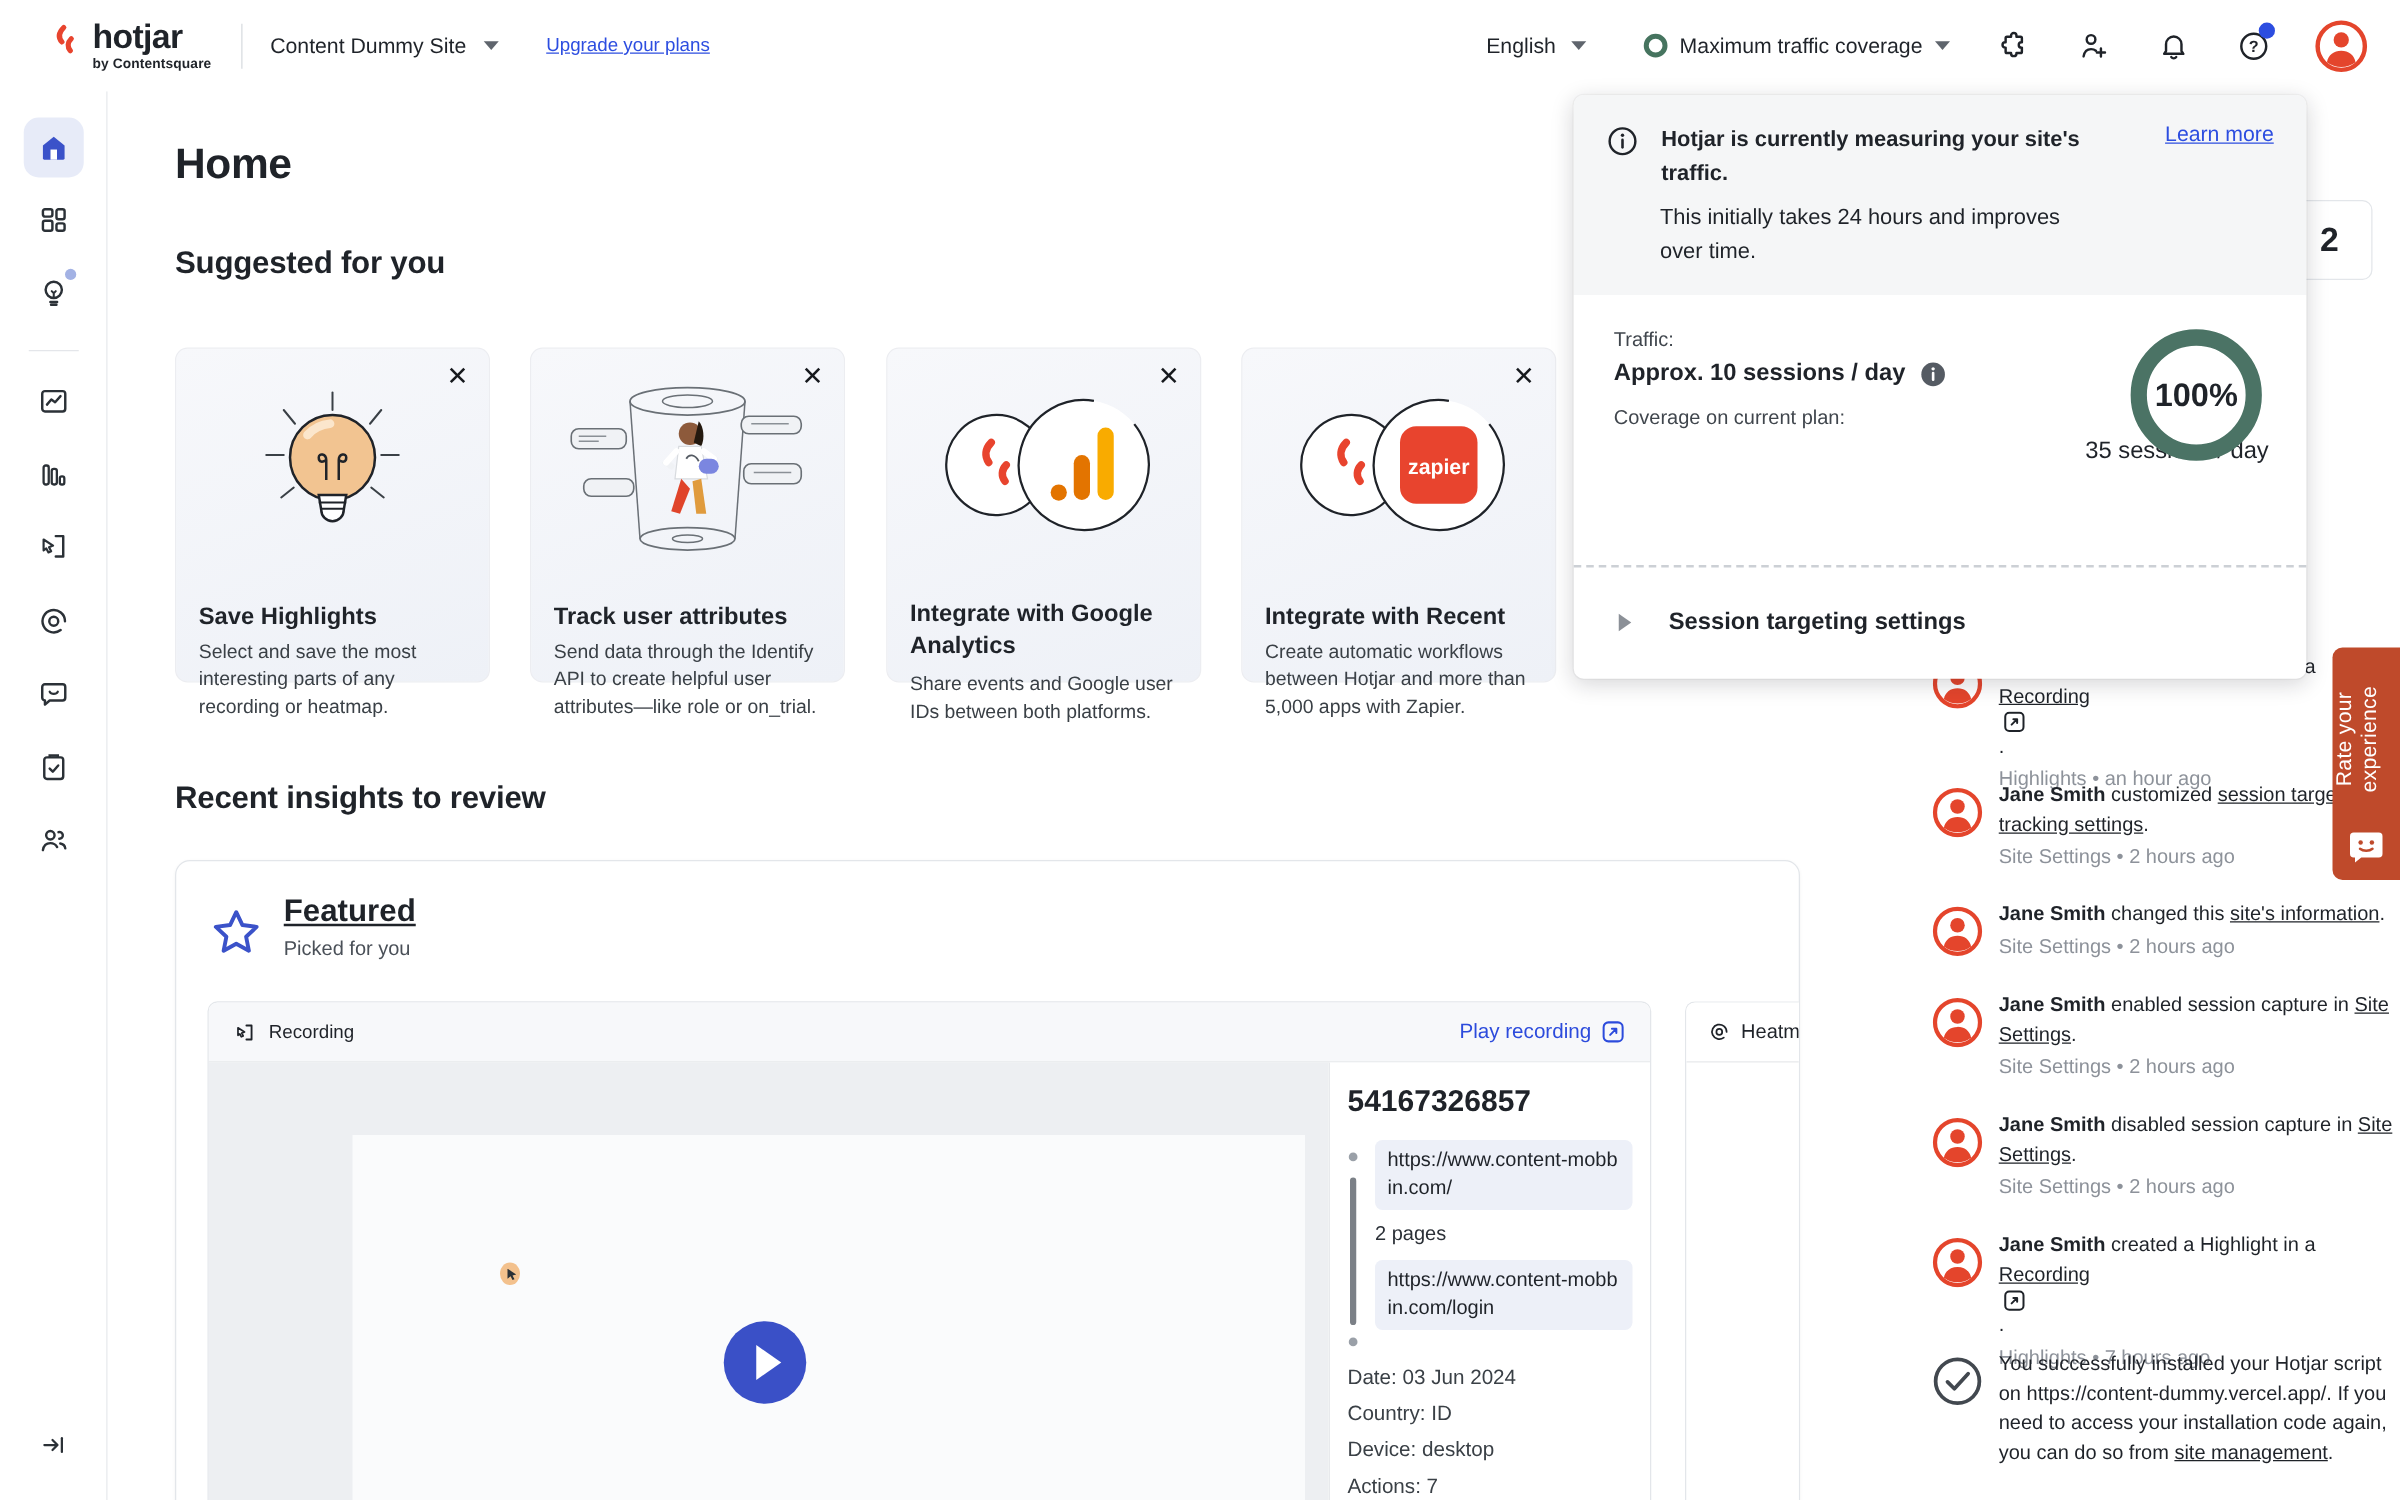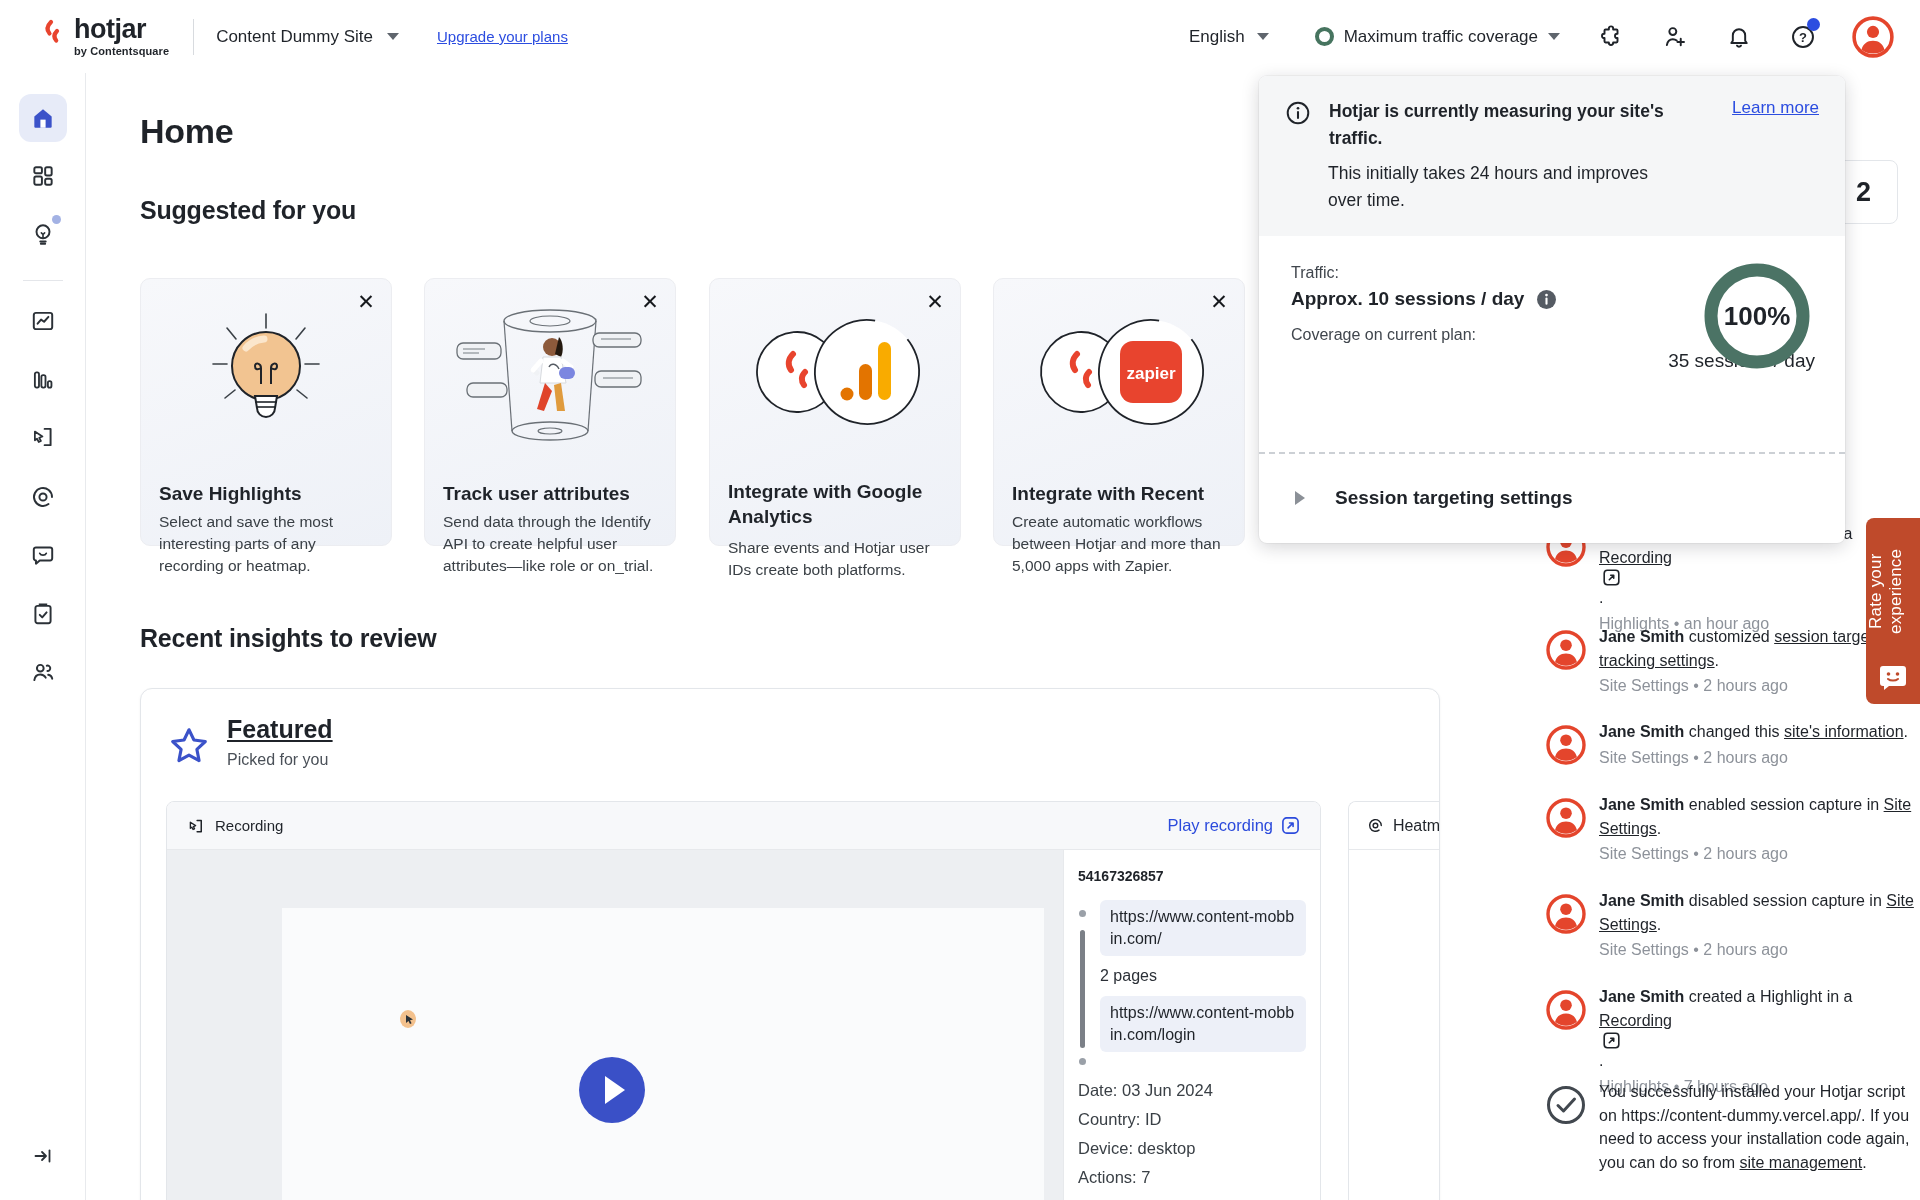--- a/index.html
+++ b/index.html
@@ -68,21 +68,21 @@
   .rec-body { position:absolute; left:0; top:48px; right:257px; bottom:0; background:#edeff2; }
   .rec-page { position:absolute; left:115px; top:58px; width:762px; height:400px; background:#fafbfc; }
   .play-btn { position:absolute; left:412px; top:207px; width:66px; height:66px; border-radius:50%;
               background:#3a50c7; cursor:pointer; }
   .play-btn::after { content:""; position:absolute; left:26px; top:19px; border-left:20px solid #fff;
                      border-top:14px solid transparent; border-bottom:14px solid transparent; }
   .cursor-dot { position:absolute; left:233px; top:160px; width:16px; height:18px; border-radius:50%;
                 background:#f3c18d; }
   .rec-detail { position:absolute; top:48px; right:0; width:257px; bottom:0; background:#fff;
                 border-left:1px solid #e7e9ec; padding:18px 14px 0 14px; }
-  .rec-id { font-size:14px; font-weight:700; margin-bottom:16px; }
+  .rec-id { font-size:24px; font-weight:700; margin-bottom:16px; }
   .timeline { position:relative; padding-left:22px; }
   .tl-rail { position:absolute; left:2px; top:30px; height:118px; width:5px; background:#7b8087; border-radius:3px; }
   .tl-dot { position:absolute; left:1px; width:7px; height:7px; border-radius:50%; background:#9aa0a8; }
   .url-pill { background:#edf0f8; border-radius:6px; padding:6px 10px; font-size:16px; line-height:22px;
               word-break:break-all; width:206px; cursor:pointer; }
   .tl-between { font-size:16px; color:#2b3037; margin:11px 0; }
   .rec-meta { margin-top:24px; font-size:16.5px; line-height:29px; color:#3a4046; }
   .hm-panel { position:absolute; left:1207px; top:112px; width:92px; height:448px; border:1px solid #e3e6ea;
               border-right:none; border-radius:8px 0 0 0; background:#fff; overflow:hidden; }
   .hm-head { height:48px; background:#fff; border-bottom:1px solid #e7e9ec; display:flex; align-items:center;
@@ -353,21 +353,21 @@
         <circle cx="62" cy="66" r="40" fill="#fff" stroke="#1f2329" stroke-width="1.8" stroke-dasharray="200 28" transform="rotate(40 62 66)"></circle>
         <path d="M58 48c-5 5-5.5 11-2 16" stroke="#e8442e" stroke-width="6" fill="none" stroke-linecap="round"></path>
         <path d="M70 66c-4 4-4 9-1 13" stroke="#e8442e" stroke-width="6" fill="none" stroke-linecap="round"></path>
         <circle cx="132" cy="66" r="52" fill="#fff" stroke="#1f2329" stroke-width="1.8" stroke-dasharray="280 38" transform="rotate(-30 132 66)"></circle>
         <rect x="143" y="36" width="13" height="58" rx="6.5" fill="#f9ab00"></rect>
         <rect x="124" y="58" width="13" height="36" rx="6.5" fill="#e37400"></rect>
         <circle cx="112" cy="88" r="6.5" fill="#e37400"></circle>
       </svg>
     </div>
     <div class="sg-title two-line">Integrate with Google Analytics</div>
-    <div class="sg-body lower">Share events and Hotjar user IDs create both platforms.</div>
+    <div class="sg-body lower">Share events and Google user IDs between both platforms.</div>
   </div>
 
   <div class="sg-card" style="left:993px">
     <span class="sg-close">✕</span>
     <div class="sg-illo">
       <svg width="200" height="140" viewBox="0 0 200 140">
         <circle cx="62" cy="66" r="40" fill="#fff" stroke="#1f2329" stroke-width="1.8" stroke-dasharray="200 28" transform="rotate(40 62 66)"></circle>
         <path d="M58 48c-5 5-5.5 11-2 16" stroke="#e8442e" stroke-width="6" fill="none" stroke-linecap="round"></path>
         <path d="M70 66c-4 4-4 9-1 13" stroke="#e8442e" stroke-width="6" fill="none" stroke-linecap="round"></path>
         <circle cx="132" cy="66" r="52" fill="#fff" stroke="#1f2329" stroke-width="1.8" stroke-dasharray="280 38" transform="rotate(-30 132 66)"></circle>

